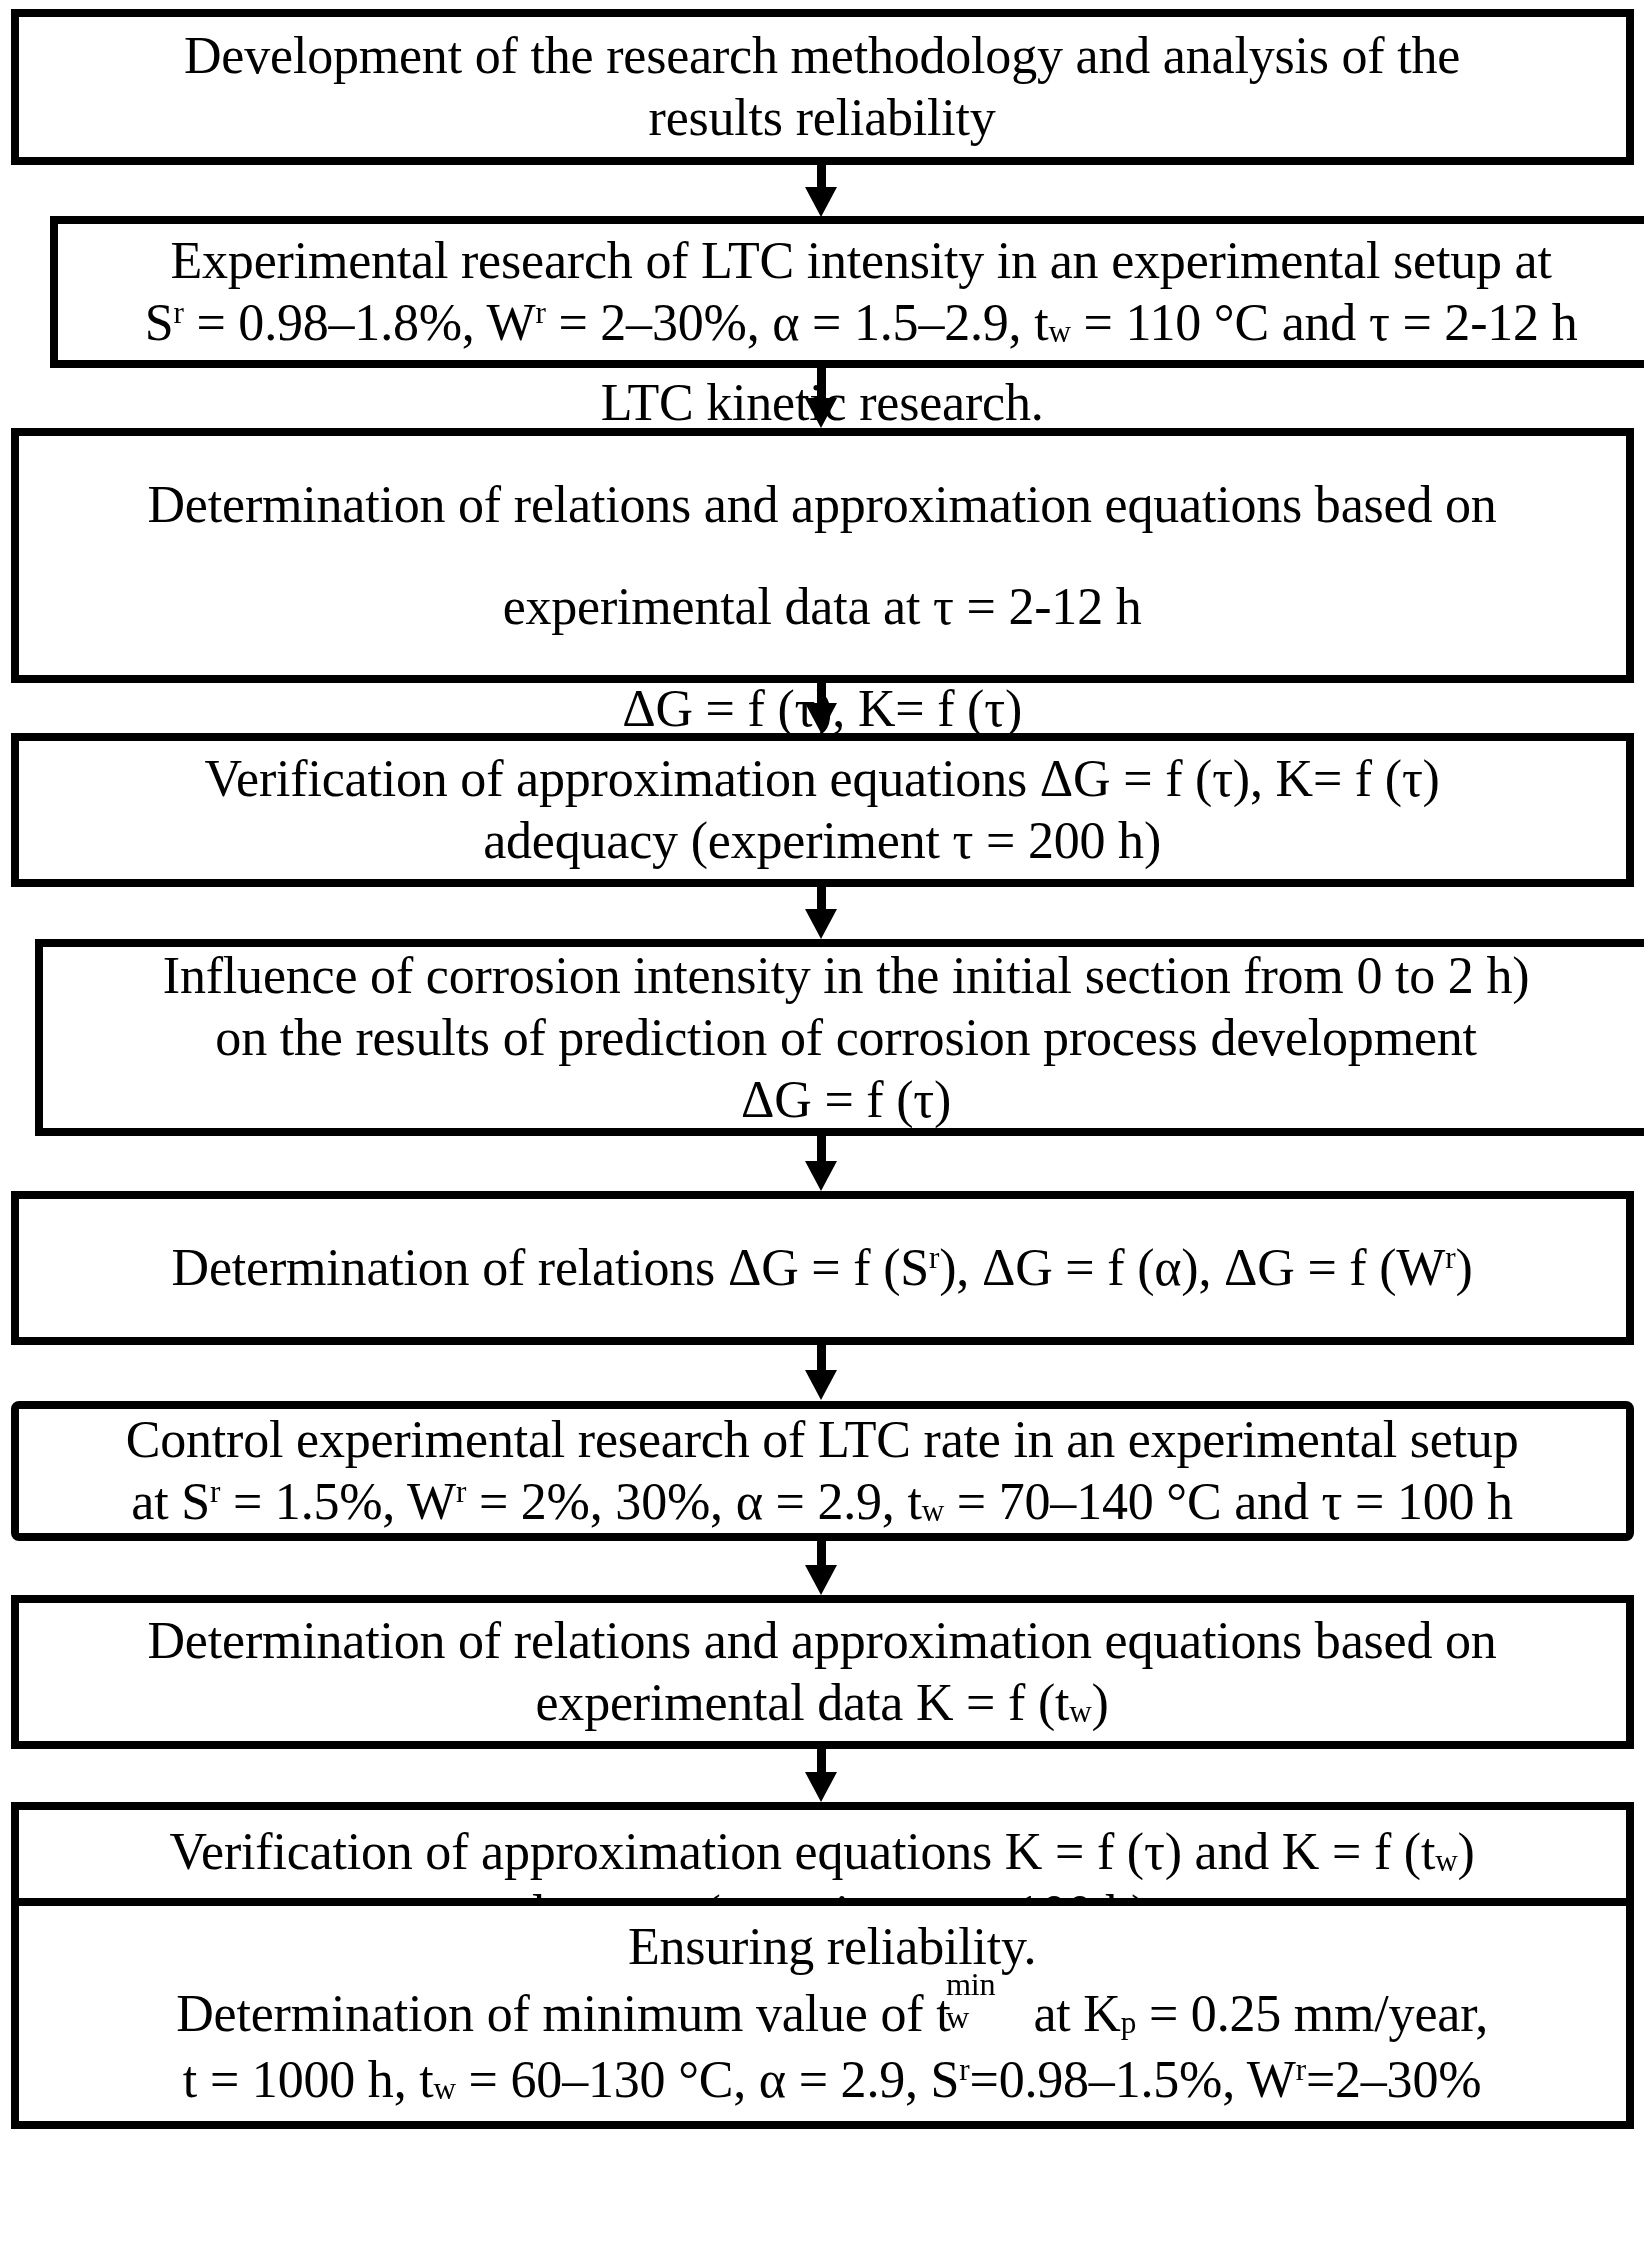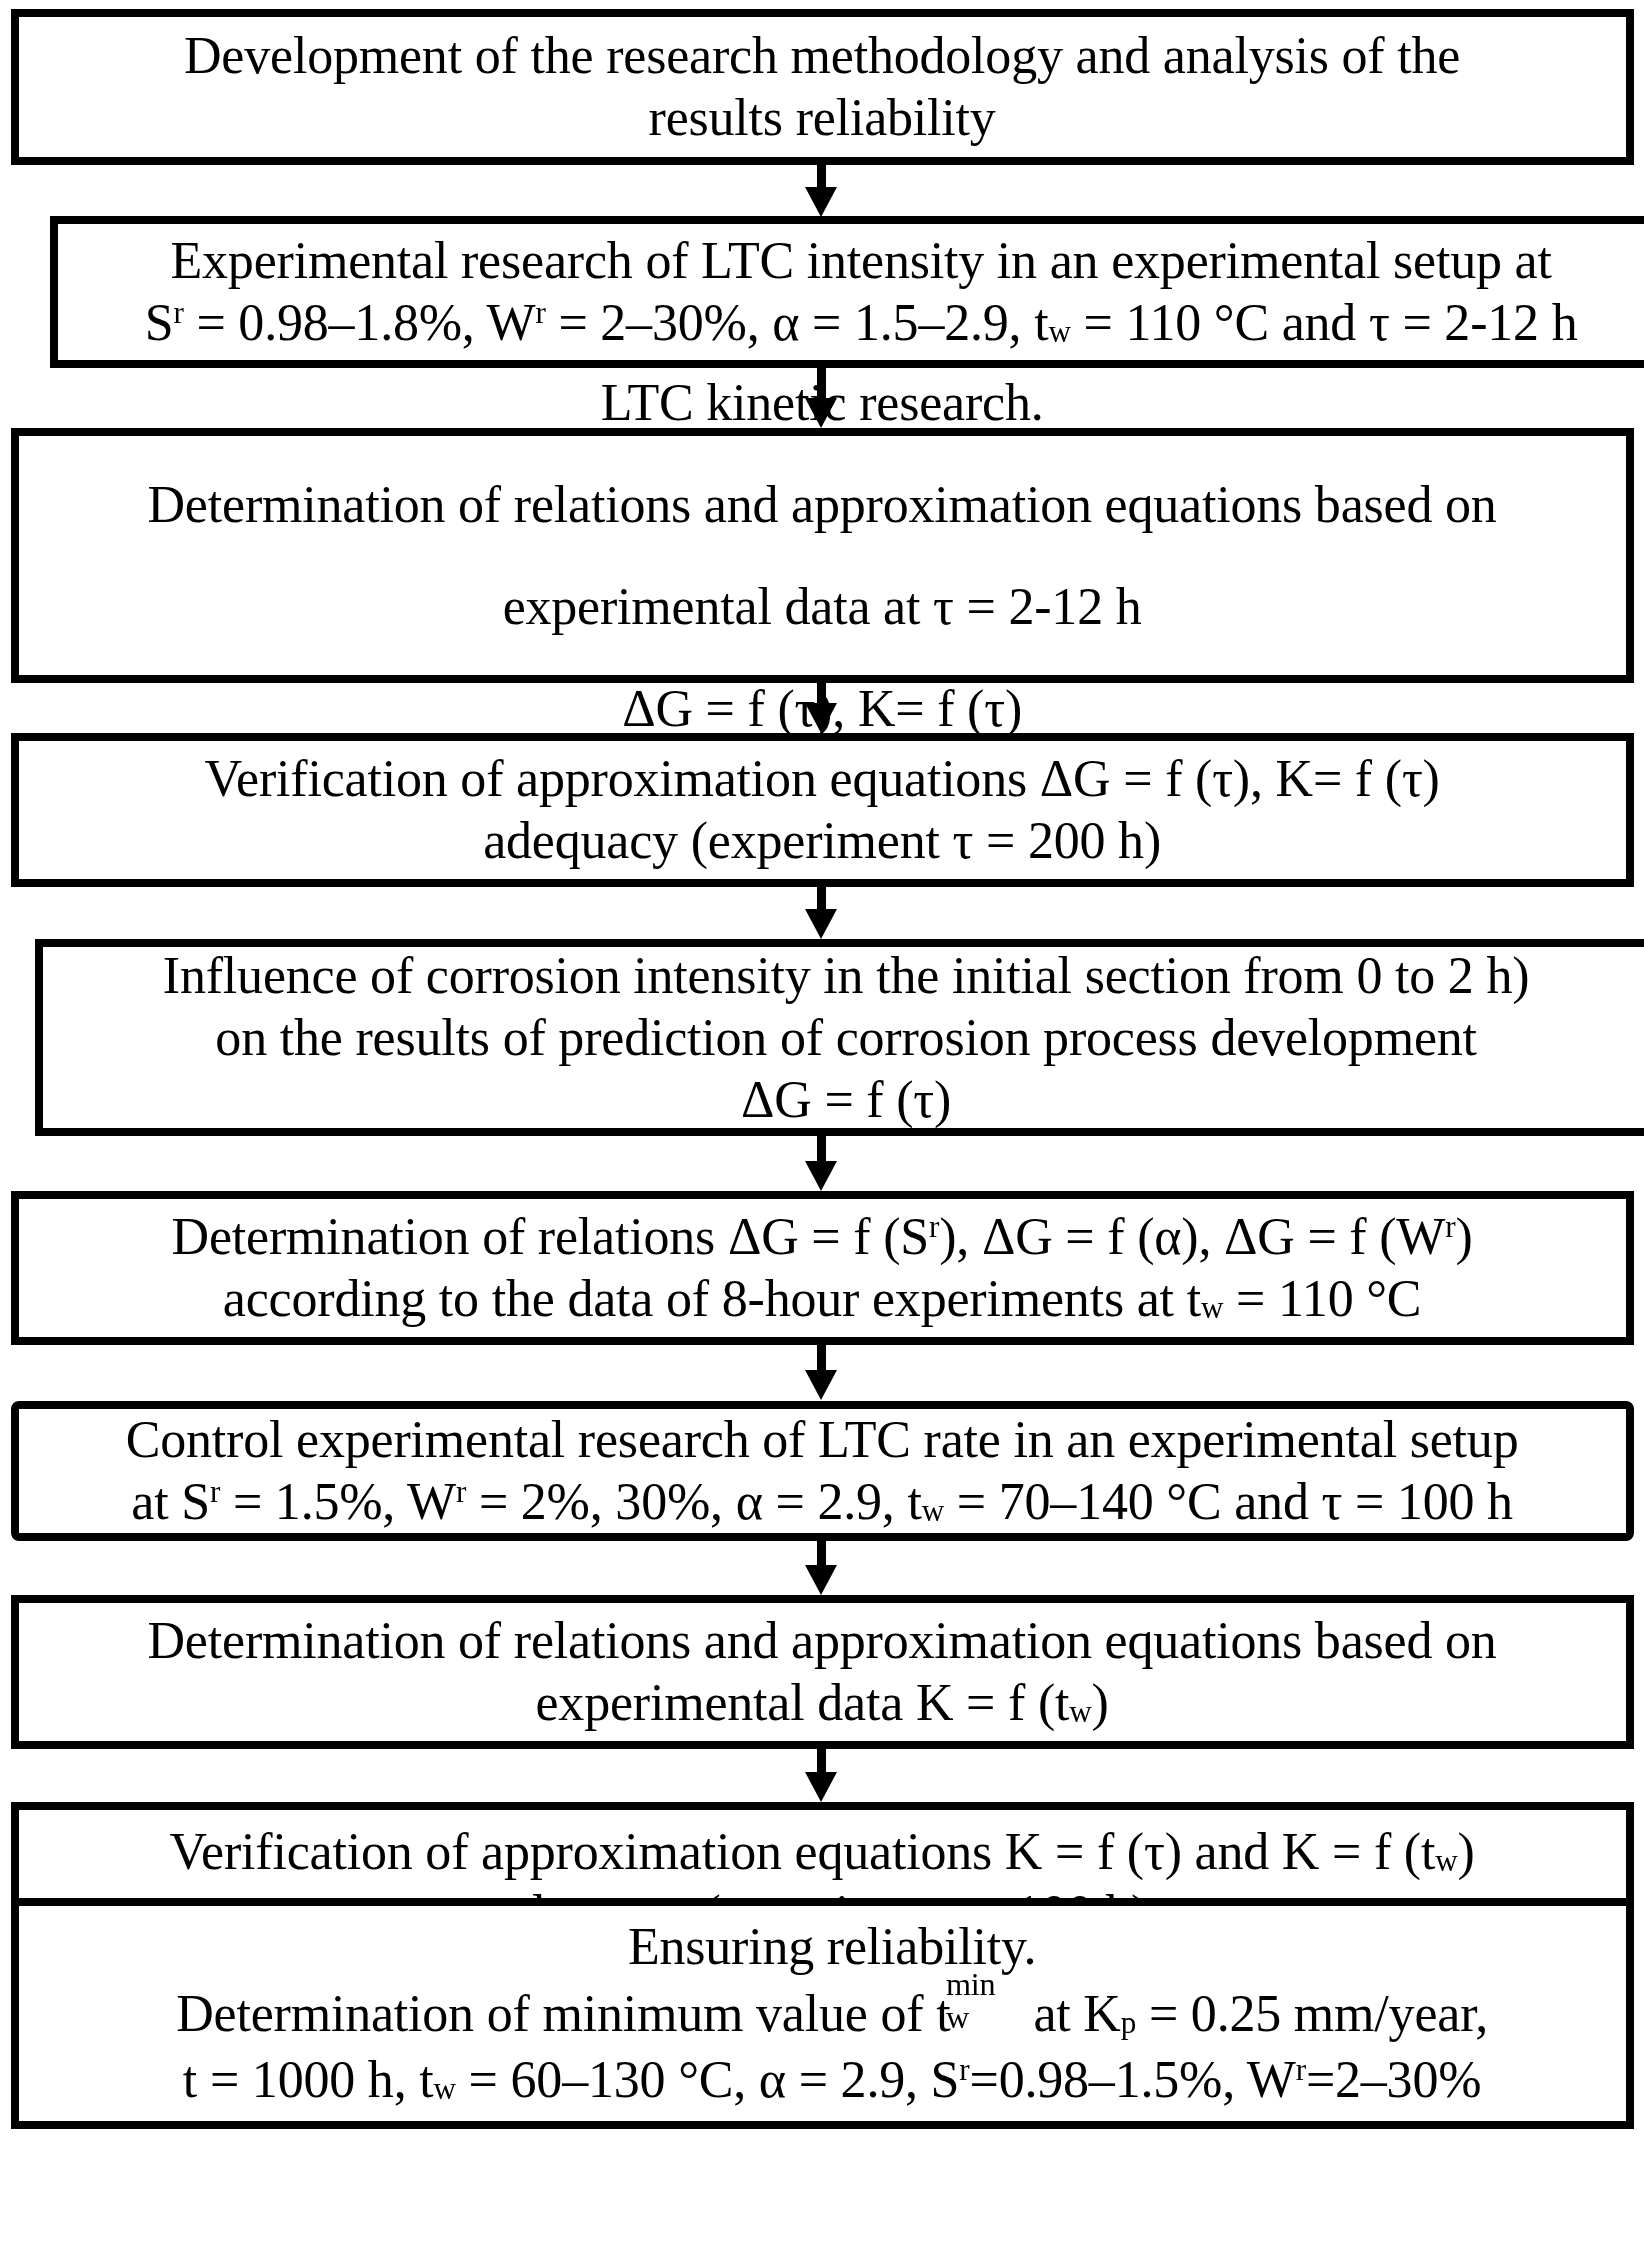--- a/index.html
+++ b/index.html
@@ -68,21 +68,20 @@
   <div class="line">on the results of prediction of corrosion process development</div>
   <div class="line">ΔG = f (τ)</div>
 </div>
 <div class="arrow" style="top:1135px;height:56px;">
   <div class="shaft" style="height:29px;"></div>
   <div class="head"></div>
 </div>
 
 <div class="box" style="top:1191px;height:154px;">
   <div class="line"><span>Determination of relations ΔG = f (S</span><sup class="s">r</sup><span>), ΔG = f (α), ΔG = f (W</span><sup class="s">r</sup><span>)</span></div>
-  <div class="line"><span>according to the data of 8-hour experiments at t</span><sub class="s">w</sub><span> = 110 °C</span></div>
 </div>
 <div class="arrow" style="top:1345px;height:55px;">
   <div class="shaft" style="height:28px;"></div>
   <div class="head"></div>
 </div>
 
 <div class="box" style="top:1401px;height:140px;border-radius:8px;">
   <div class="line">Control experimental research of LTC rate in an experimental setup</div>
   <div class="line"><span>at S</span><sup class="s">r</sup><span> = 1.5%, W</span><sup class="s">r</sup><span> = 2%, 30%, α = 2.9, t</span><sub class="s">w</sub><span> = 70–140 °C and τ = 100 h</span></div>
 </div>

